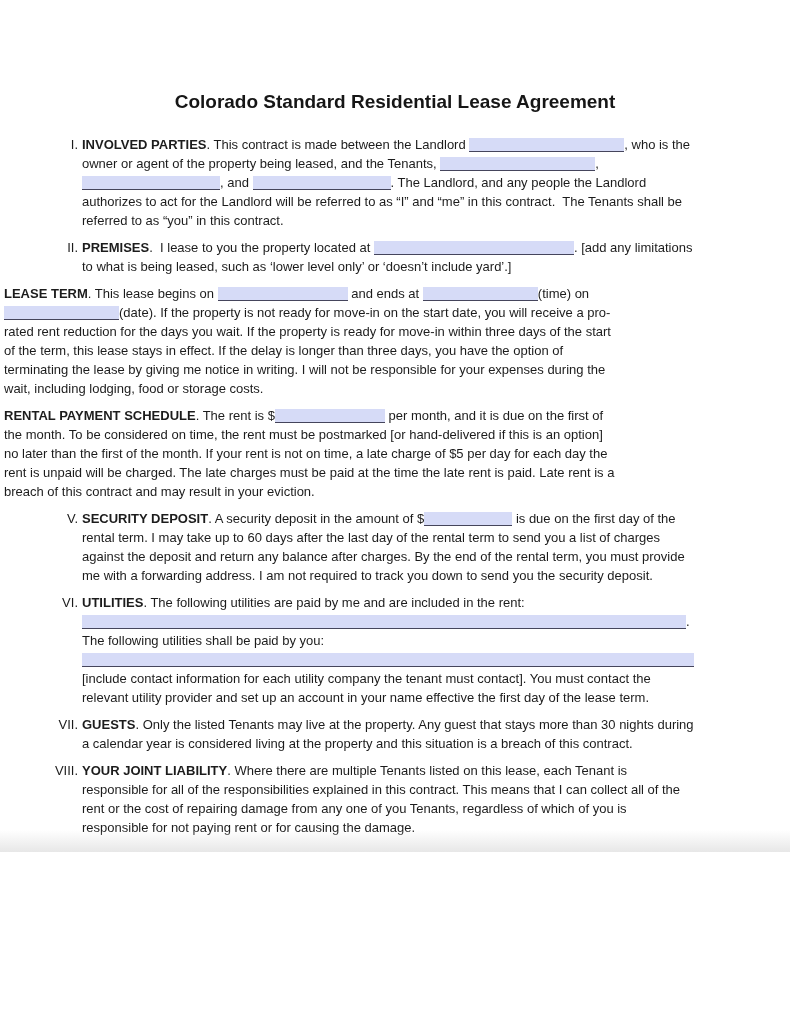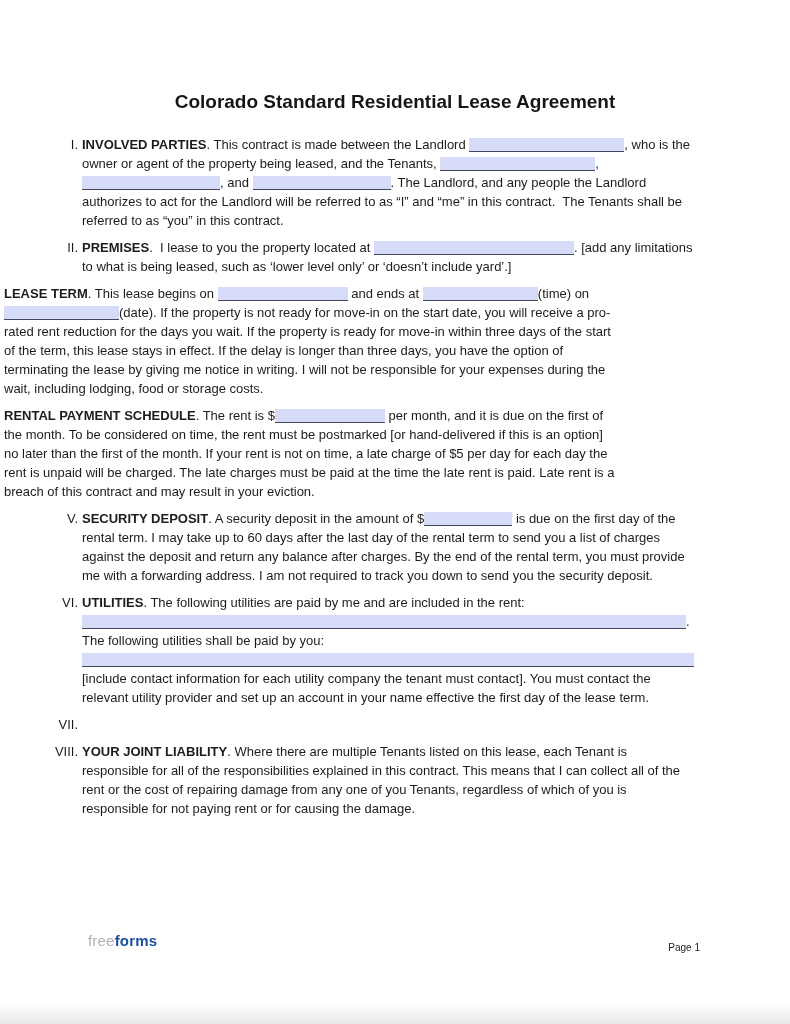--- a/index.html
+++ b/index.html
@@ -5,21 +5,21 @@
   * { box-sizing: border-box; }
   html, body { margin: 0; padding: 0; }
   body {
     background: #ffffff;
     font-family: "Liberation Sans", "DejaVu Sans", sans-serif;
     -webkit-font-smoothing: antialiased;
   }
   .page {
     position: relative;
     width: 790px;
-    height: 1024px;
+    height: 852px;
     background: #ffffff;
     overflow: hidden;
     color: #1c1c1c;
   }
   
   .page::after {
     content: "";
     position: absolute;
     left: 0; bottom: 0;
     width: 100%; height: 22px;
@@ -102,20 +102,21 @@
       <li>
         <span class="num">V.</span>
         <div class="body"><b>SECURITY DEPOSIT</b>. A security deposit in the amount of $<span class="blank" style="width: 88px;"></span> is due on the first day of the rental term. I may take up to 60 days after the last day of the rental term to send you a list of charges against the deposit and return any balance after charges. By the end of the rental term, you must provide me with a forwarding address. I am not required to track you down to send you the security deposit.</div>
       </li>
       <li>
         <span class="num">VI.</span>
         <div class="body"><b>UTILITIES</b>. The following utilities are paid by me and are included in the rent:<br><span class="blank" style="width: 604px;"></span>.<br>The following utilities shall be paid by you:<br><span class="blank" style="width: 612px;"></span><br>[include contact information for each utility company the tenant must contact]. You must contact the relevant utility provider and set up an account in your name effective the first day of the lease term.</div>
       </li>
       <li>
         <span class="num">VII.</span>
+        <div class="body"><b>GUESTS</b>. Only the listed Tenants may live at the property. Any guest that stays more than 30 nights during a calendar year is considered living at the property and this situation is a breach of this contract.</div>
       </li>
       <li>
         <span class="num">VIII.</span>
         <div class="body"><b>YOUR JOINT LIABILITY</b>. Where there are multiple Tenants listed on this lease, each Tenant is responsible for all of the responsibilities explained in this contract. This means that I can collect all of the rent or the cost of repairing damage from any one of you Tenants, regardless of which of you is responsible for not paying rent or for causing the damage.</div>
       </li>
     </ol>
 
   <div class="pagenum">Page 1</div>
 
   <div class="logo"><span class="logo-free">free</span><span class="logo-forms">forms</span></div>

